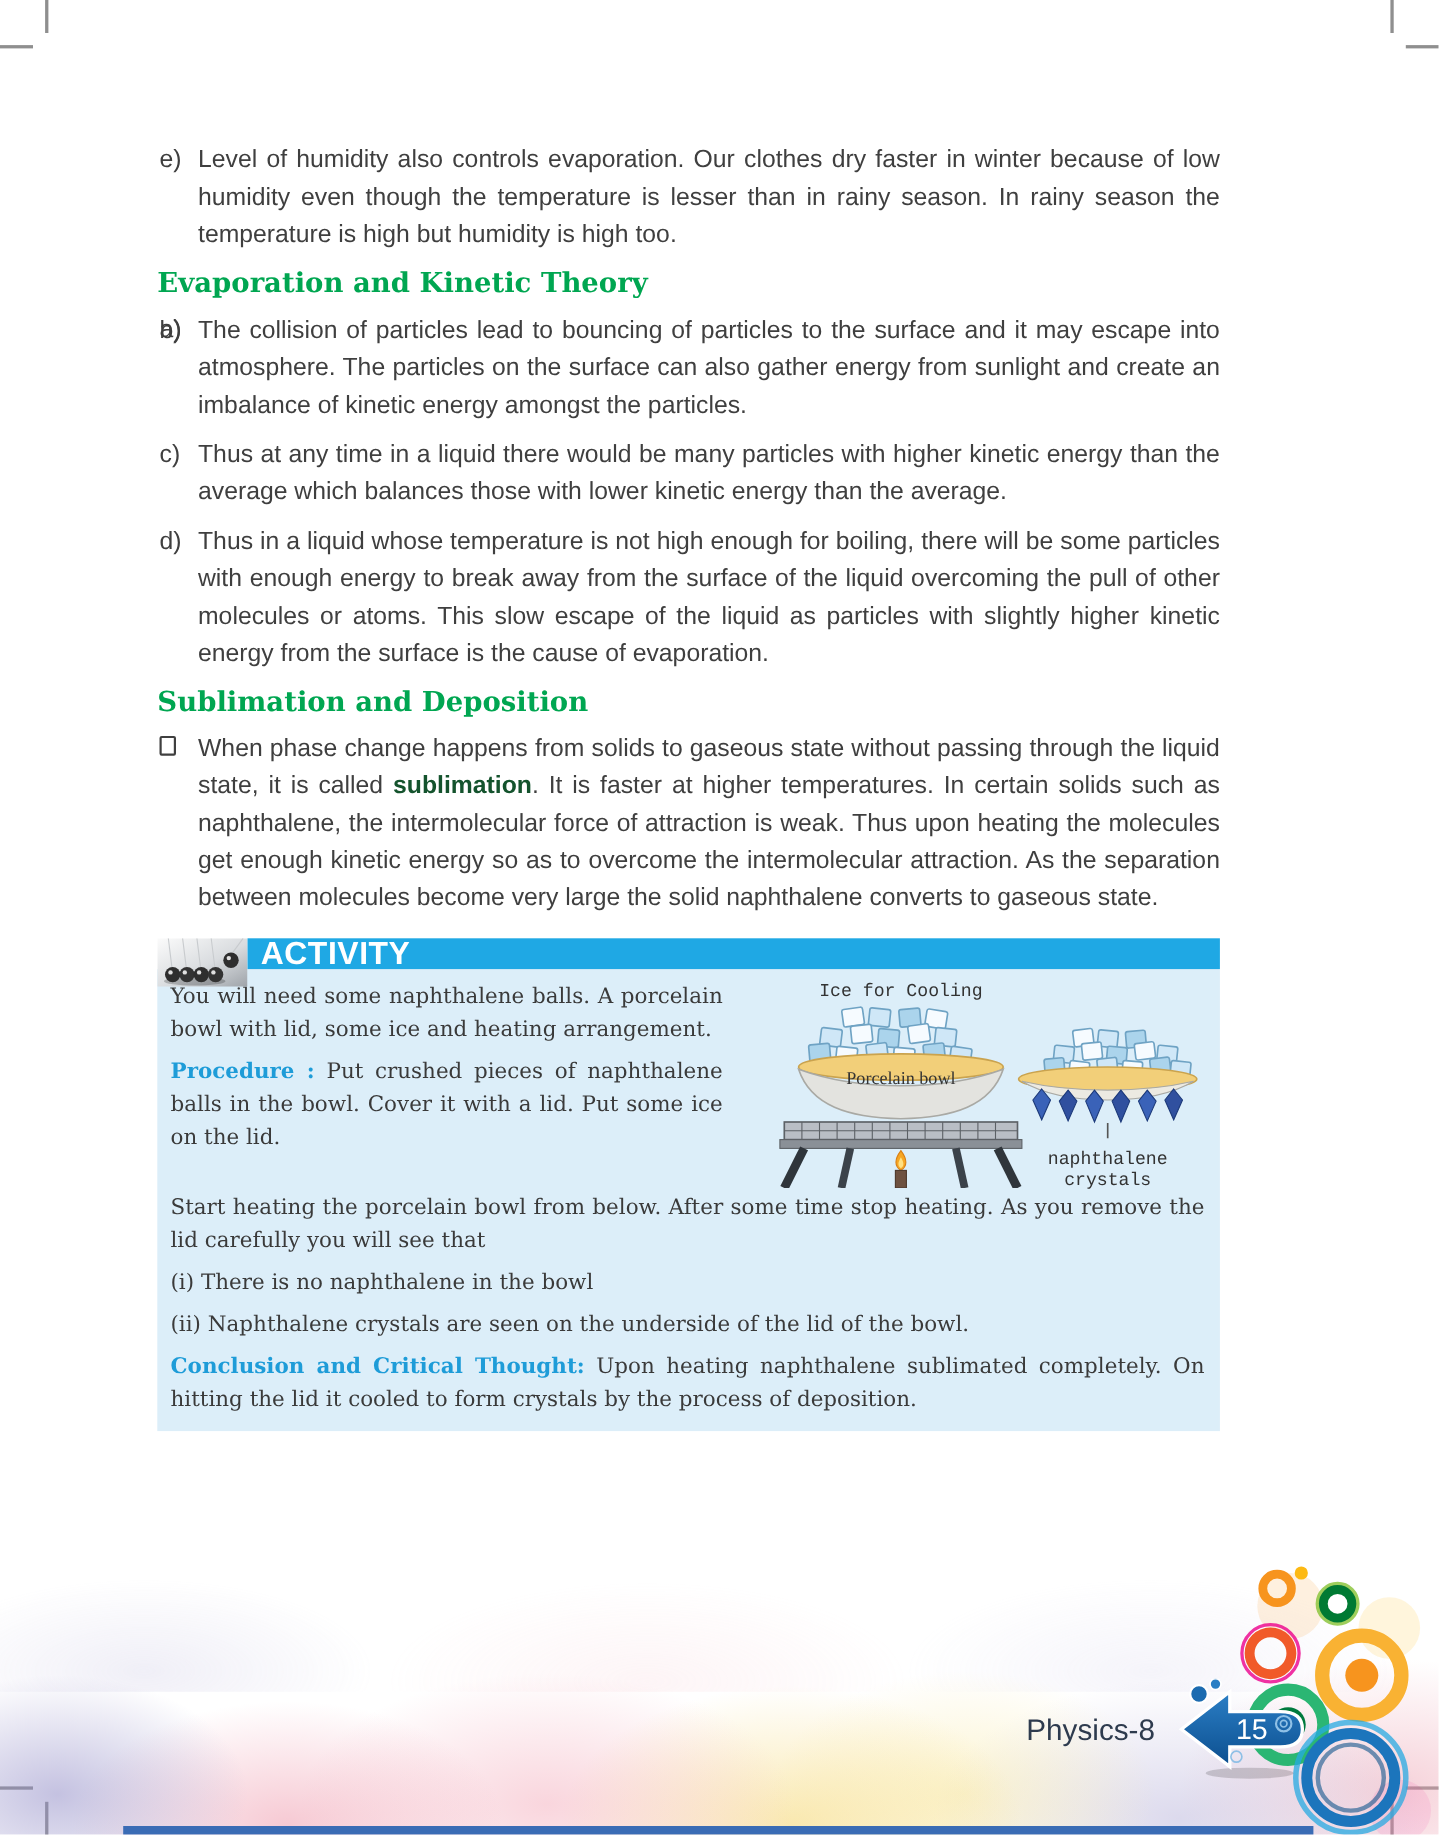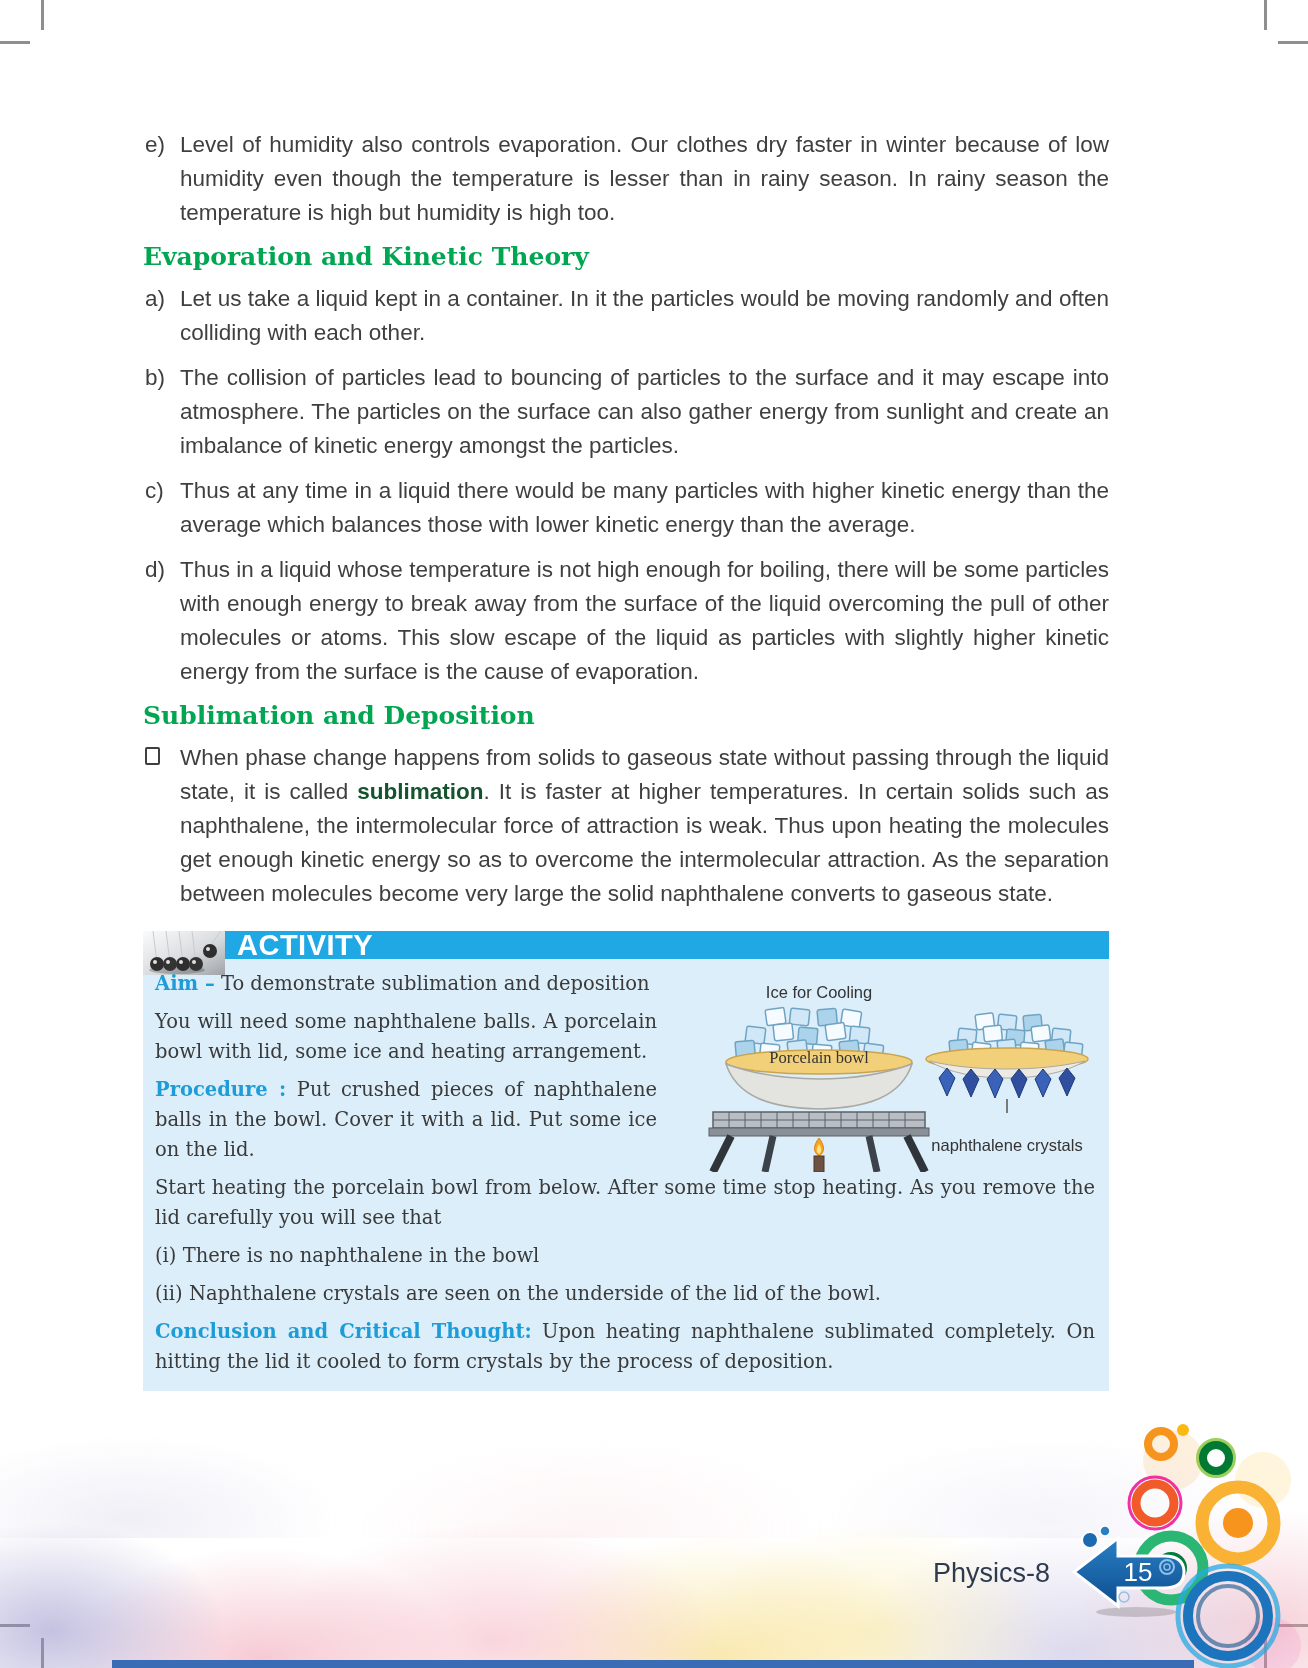--- a/index.html
+++ b/index.html
@@ -39,22 +39,22 @@
   .act-body {
     background:#DCEEF9; padding:10px 14px 14px 12px; overflow:hidden;
     font-family:"DejaVu Serif", serif; font-size:19.5px; line-height:30px; color:#3a3a3a;
   }
   .act-body p { text-align:justify; margin-bottom:8px; }
   .blue-label { color:#1E9CD8; font-weight:bold; }
   .figures { float:right; width:430px; height:192px; position:relative; margin-left:8px; }
   .fig1 { position:absolute; left:34px; top:0; width:240px; }
   .fig2 { position:absolute; right:0; top:42px; width:176px; }
   .fig-label {
-    font-family:Liberation Sans, sans-serif; font-size:16.5px; line-height:19px;
-    color:#333333; text-align:center;margin-top:14px;
+    font-family:Liberation Mono, monospace; font-size:16.5px; line-height:19px;
+    color:#333333; text-align:center;
   }
   .bowl-label {
     position:absolute; left:0; top:74px; width:100%;
     font-family:Liberation Serif, serif; font-size:16.5px; color:#333333; text-align:center;
   }
   .clear-figs { clear:right; }
 
   
   .watercolor-soft { position:absolute; left:0; right:0; bottom:130px; height:190px; z-index:0; opacity:0.35;
     background:
@@ -102,21 +102,20 @@
     <div class="li body-text">
       <span class="marker">e)</span>
       <span>Level of humidity also controls evaporation. Our clothes dry faster in winter because of low humidity even though the temperature is lesser than in rainy season. In rainy season the temperature is high but humidity is high too.</span>
     </div>
 
     <h2 class="green">Evaporation and Kinetic Theory</h2>
 
 
     <div class="li body-text">
       <span class="marker">a)</span>
-      <span>Let us take a liquid kept in a container. In it the particles would be moving randomly and often colliding with each other.</span>
     </div>
     <div class="li body-text">
       <span class="marker">b)</span>
       <span>The collision of particles lead to bouncing of particles to the surface and it may escape into atmosphere. The particles on the surface can also gather energy from sunlight and create an imbalance of kinetic energy amongst the particles.</span>
     </div>
     <div class="li body-text">
       <span class="marker">c)</span>
       <span>Thus at any time in a liquid there would be many particles with higher kinetic energy than the average which balances those with lower kinetic energy than the average.</span>
     </div>
     <div class="li body-text">
@@ -306,21 +305,20 @@
                 <polygon points="100,58 108,68 100,87 92,68" fill="#30509f"></polygon>
                 <polygon points="124,58 132,68 124,86 116,68" fill="#3a62b8"></polygon>
                 <polygon points="148,57 156,67 148,85 140,67" fill="#30509f"></polygon>
               </g>
               <line x1="88" y1="88" x2="88" y2="102" stroke="#555555" stroke-width="1.5"></line>
             </svg>
             <div class="fig-label">naphthalene crystals</div>
           </div>
         </div>
 
-        <p><span class="blue-label">Aim –</span><span> To demonstrate sublimation and deposition</span></p>
         <p>You will need some naphthalene balls. A porcelain bowl with lid, some ice and heating arrangement.</p>
         <p><span class="blue-label">Procedure :</span><span> Put crushed pieces of naphthalene balls in the bowl. Cover it with a lid. Put some ice on the lid.</span></p>
 
         <p class="clear-figs">Start heating the porcelain bowl from below. After some time stop heating. As you remove the lid carefully you will see that</p>
         <p>(i) There is no naphthalene in the bowl</p>
         <p>(ii) Naphthalene crystals are seen on the underside of the lid of the bowl.</p>
         <p style="margin-bottom:0;"><span class="blue-label">Conclusion and Critical Thought:</span><span> Upon heating naphthalene sublimated completely. On hitting the lid it cooled to form crystals by the process of deposition.</span></p>
       </div>
     </div>
   </div>

